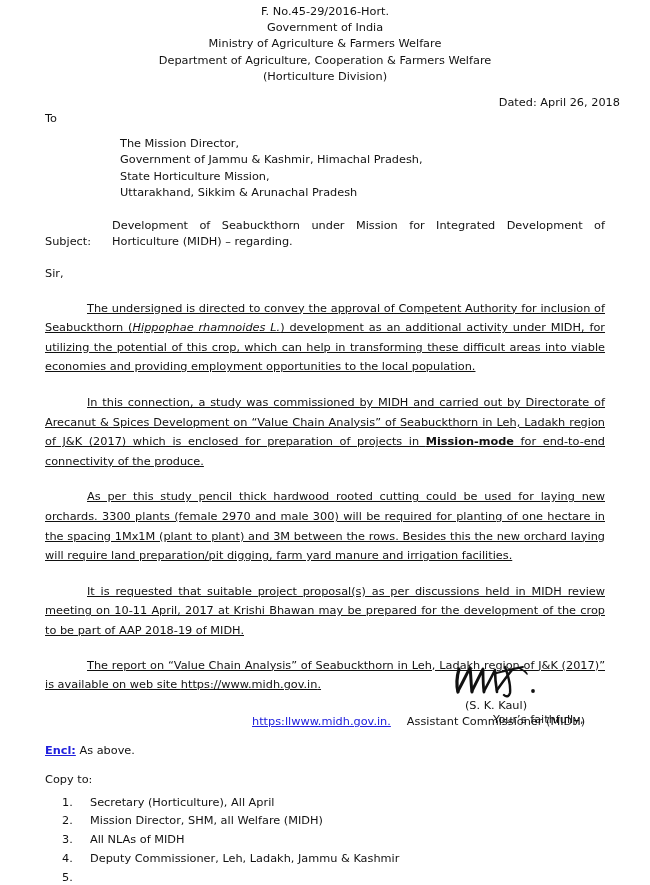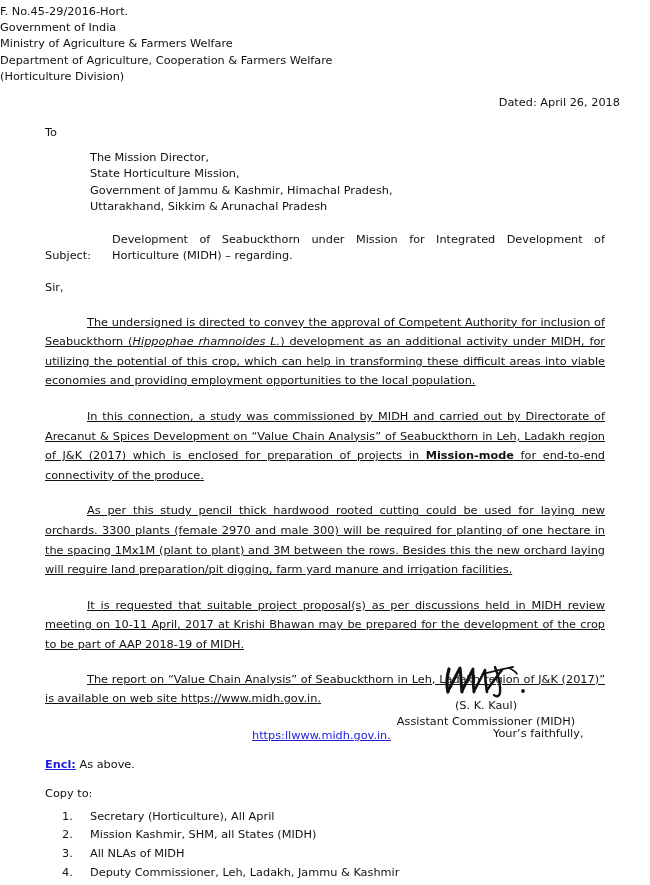--- a/index.html
+++ b/index.html
@@ -20,49 +20,49 @@
 
   .page {
     position: relative;
     width: 650px;
     height: 885px;
     padding: 0;
   }
 
   
   .letterhead {
-    text-align: left;
+    text-align: center;
     margin-top: 4px;
   }
   .letterhead div {
     line-height: 16.2px;
     white-space: nowrap;
   }
 
   .dateblock {
     margin-top: 10px;
     margin-right: 30px;
     text-align: right;
   }
   .dateblock div {
     line-height: 16.2px;
   }
 
   
   .to-label {
-    margin-top: 14px;
     margin-left: 45px;
     line-height: 16px;
   }
   .addressee {
     margin-top: 9px;
     margin-left: 90px;
   }
   .addressee div {
     line-height: 16.2px;
+    margin-left: 30px;
   }
 
   
   .subject-row {
     margin-top: 17px;
     margin-left: 45px;
     display: flex;
     align-items: flex-end;
   }
   .subject-label {
@@ -136,21 +136,21 @@
   }
   .encl-link {
     color: #2020dd;
     font-weight: bold;
     text-decoration: underline;
   }
 
   
   .sig-area {
     position: absolute;
-    left: 366px;
+    left: 376px;
     top: 660px;
     width: 240px;
     text-align: center;
   }
   .sig-scribble {
     height: 34px;
     position: relative;
     margin-left: 24px;
   }
   .sig-name {
@@ -200,22 +200,22 @@
     <div>(Horticulture Division)</div>
   </div>
 
   <div class="dateblock">
     <div>Dated: April 26, 2018</div>
   </div>
 
   <div class="to-label">To</div>
   <div class="addressee">
     <div>The Mission Director,</div>
+    <div>Government of Jammu &amp; Kashmir, Himachal Pradesh,</div>
     <div>State Horticulture Mission,</div>
-    <div>Government of Jammu &amp; Kashmir, Himachal Pradesh,</div>
     <div>Uttarakhand, Sikkim &amp; Arunachal Pradesh</div>
   </div>
 
   <div class="subject-row">
     <div class="subject-label">Subject:</div>
     <div class="subject-text">Development of Seabuckthorn under Mission for Integrated Development of Horticulture (MIDH) – regarding.</div>
   </div>
   <div class="salutation">Sir,</div>
 
   <div class="body-wrap">
@@ -262,21 +262,21 @@
   </div>
 
   <div class="copyto-label">Copy to:</div>
   <ol class="copy-list">
     <li>
       <span class="num">1.</span>
       <span>Secretary (Horticulture), All April</span>
     </li>
     <li>
       <span class="num">2.</span>
-      <span>Mission Kashmir, SHM, all States (MIDH)</span>
+      <span>Mission Director, SHM, all Welfare (MIDH)</span>
     </li>
     <li>
       <span class="num">3.</span>
       <span>All NLAs of MIDH</span>
     </li>
     <li>
       <span class="num">4.</span>
       <span>Deputy Commissioner, Leh, Ladakh, Jammu &amp; Kashmir</span>
     </li>
     <li>

